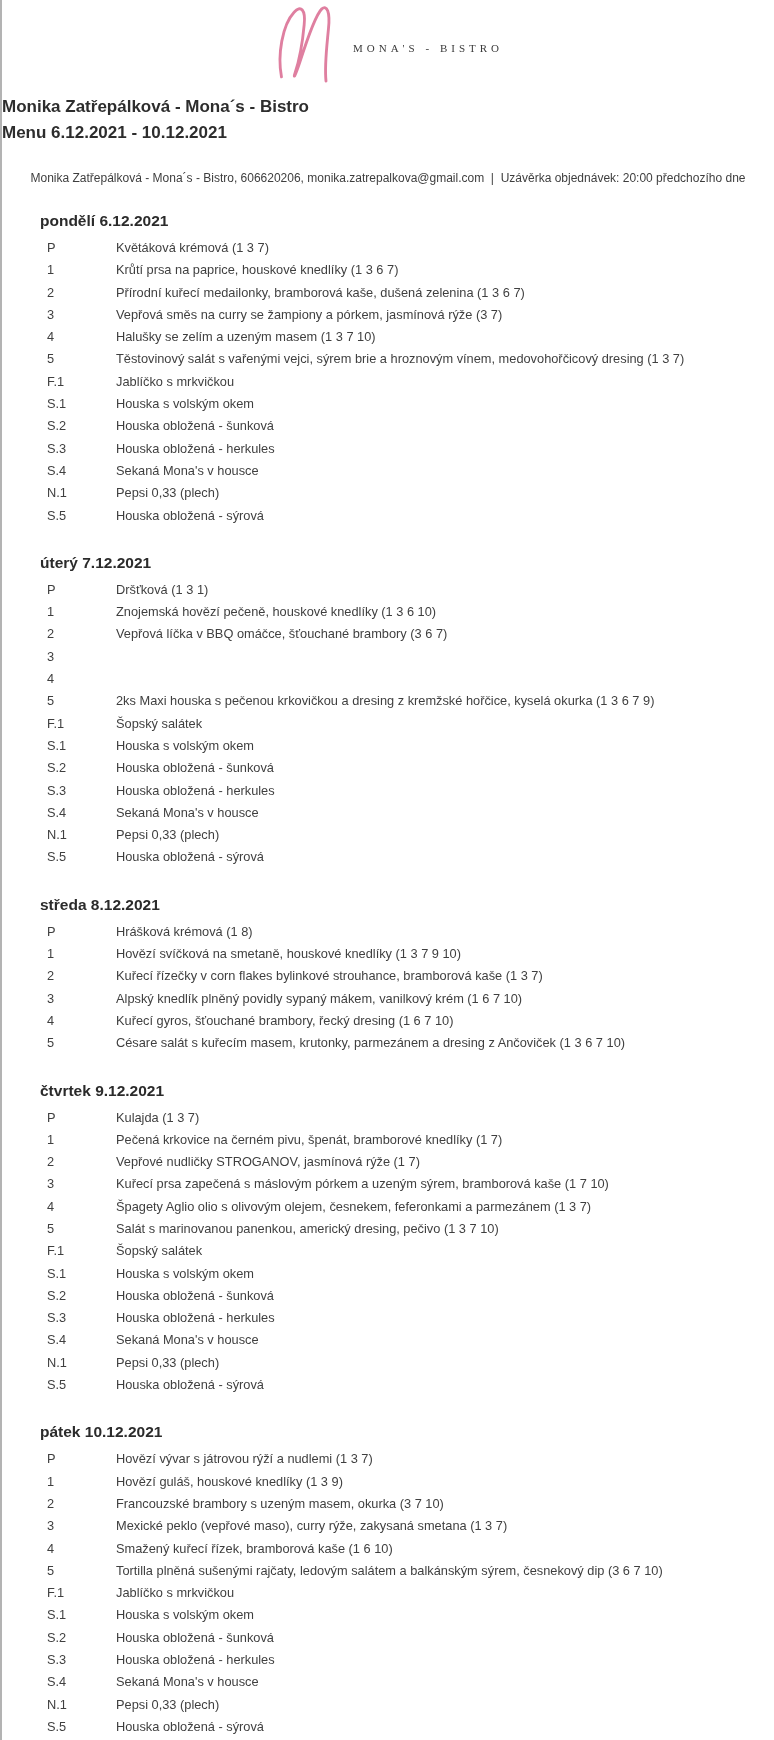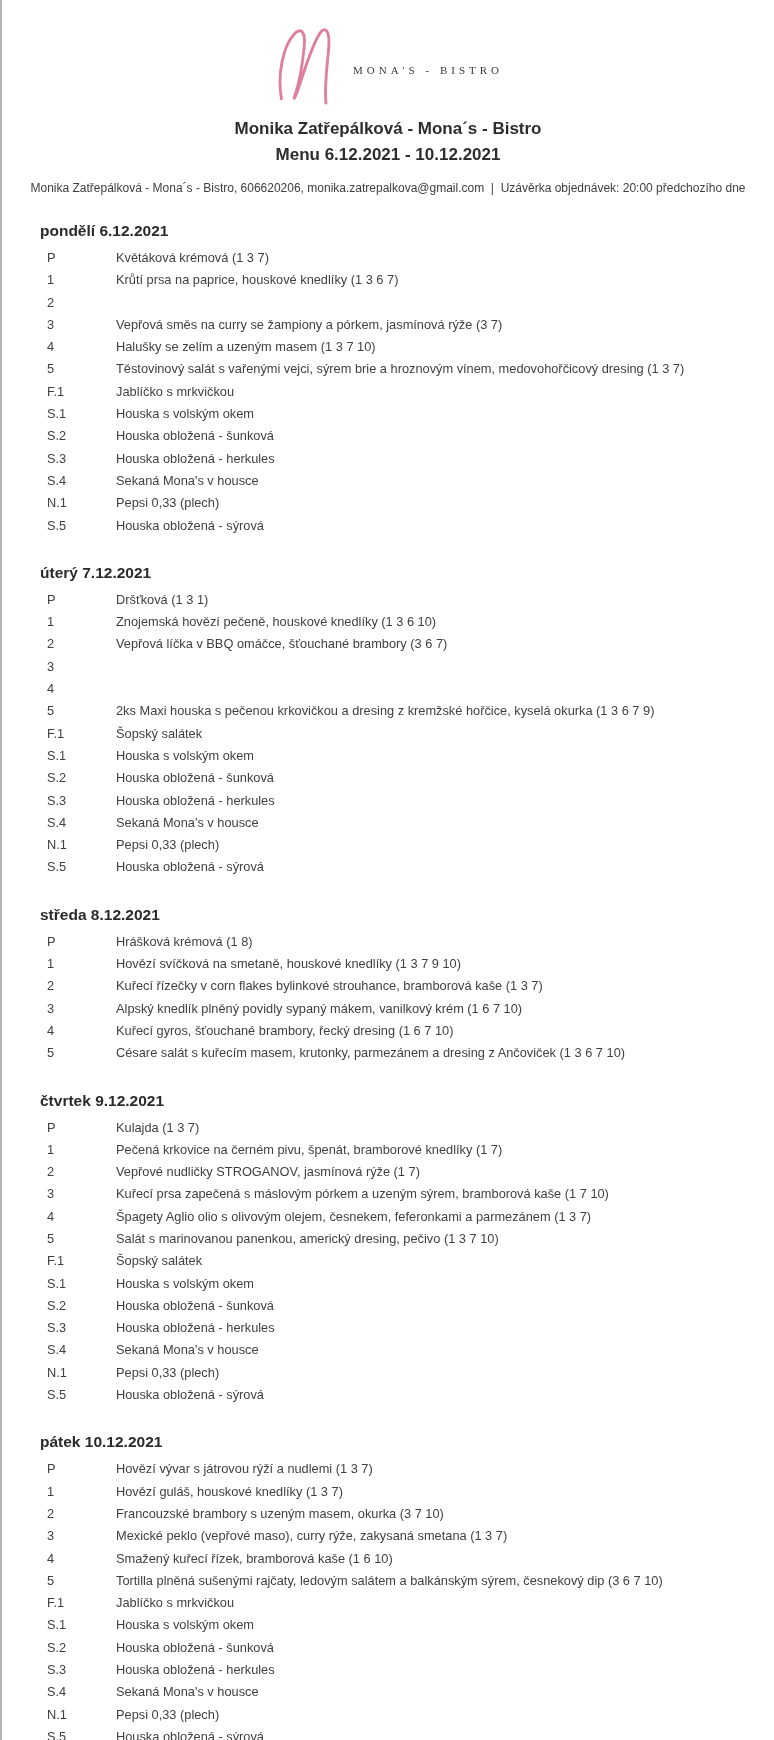--- a/index.html
+++ b/index.html
@@ -10,46 +10,46 @@
     border-left: 2px solid #b3b3b3;
     box-sizing: border-box;
     font-family: "Liberation Sans", "DejaVu Sans", sans-serif;
     color: #3e3e3e;
     overflow-x: hidden;
   }
   .brand-wrap {
     display: flex;
     justify-content: center;
     align-items: center;
-    padding-top: 22px;
+    padding-top: 0;
     height: 90px;
   }
   .logo-m { width: 64px; height: 84px; flex: 0 0 auto; }
   .brand-text {
     font-family: "Liberation Serif", "DejaVu Serif", serif;
     font-size: 11px;
     letter-spacing: 4px;
     color: #3a3a3a;
     margin-left: 16px;
     margin-top: 6px;
     white-space: nowrap;
   }
   .page-title {
-    text-align: center;
+    text-align: left;
     font-weight: bold;
     font-size: 17px;
     line-height: 26px;
     color: #2d2d2d;
     margin-top: 4px;
   }
   .contact-line {
     text-align: center;
     font-size: 12px;
     color: #3e3e3e;
-    margin-top: 13px;
+    margin-top: 25px;
     white-space: pre;
   }
   .menu-days { padding-left: 38px; padding-bottom: 40px; }
   section.day { margin-top: 27px; }
   .day-title {
     font-size: 15.5px;
     font-weight: bold;
     color: #2b2b2b;
     margin: 8px 0 7px 0;
   }
@@ -91,20 +91,21 @@
     <span class="item-desc">Květáková krémová (1 3 7)</span>
   </div>
 
   <div class="menu-row">
     <span class="item-code">1</span>
     <span class="item-desc">Krůtí prsa na paprice, houskové knedlíky (1 3 6 7)</span>
   </div>
 
   <div class="menu-row">
     <span class="item-code">2</span>
+    <span class="item-desc">Přírodní kuřecí medailonky, bramborová kaše, dušená zelenina (1 3 6 7)</span>
   </div>
 
   <div class="menu-row">
     <span class="item-code">3</span>
     <span class="item-desc">Vepřová směs na curry se žampiony a pórkem, jasmínová rýže (3 7)</span>
   </div>
 
   <div class="menu-row">
     <span class="item-code">4</span>
     <span class="item-desc">Halušky se zelím a uzeným masem (1 3 7 10)</span>
@@ -328,21 +329,21 @@
   <section class="day">
     <h2 class="day-title">pátek 10.12.2021</h2>
     <div>
   <div class="menu-row">
     <span class="item-code">P</span>
     <span class="item-desc">Hovězí vývar s játrovou rýží a nudlemi (1 3 7)</span>
   </div>
 
   <div class="menu-row">
     <span class="item-code">1</span>
-    <span class="item-desc">Hovězí guláš, houskové knedlíky (1 3 7)</span>
+    <span class="item-desc">Hovězí guláš, houskové knedlíky (1 3 9)</span>
   </div>
 
   <div class="menu-row">
     <span class="item-code">2</span>
     <span class="item-desc">Francouzské brambory s uzeným masem, okurka (3 7 10)</span>
   </div>
 
   <div class="menu-row">
     <span class="item-code">3</span>
     <span class="item-desc">Mexické peklo (vepřové maso), curry rýže, zakysaná smetana (1 3 7)</span>

